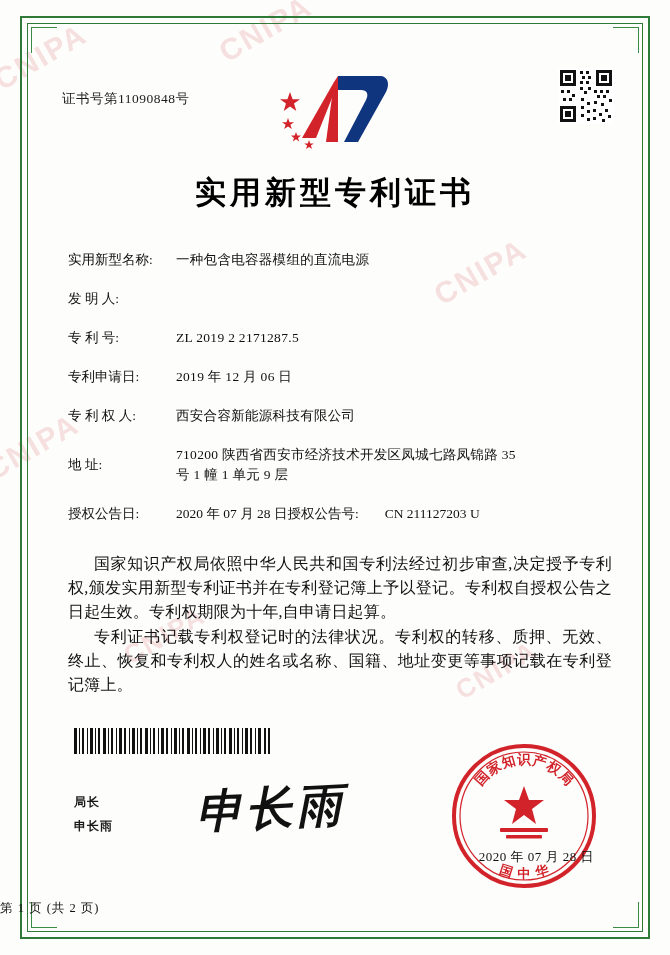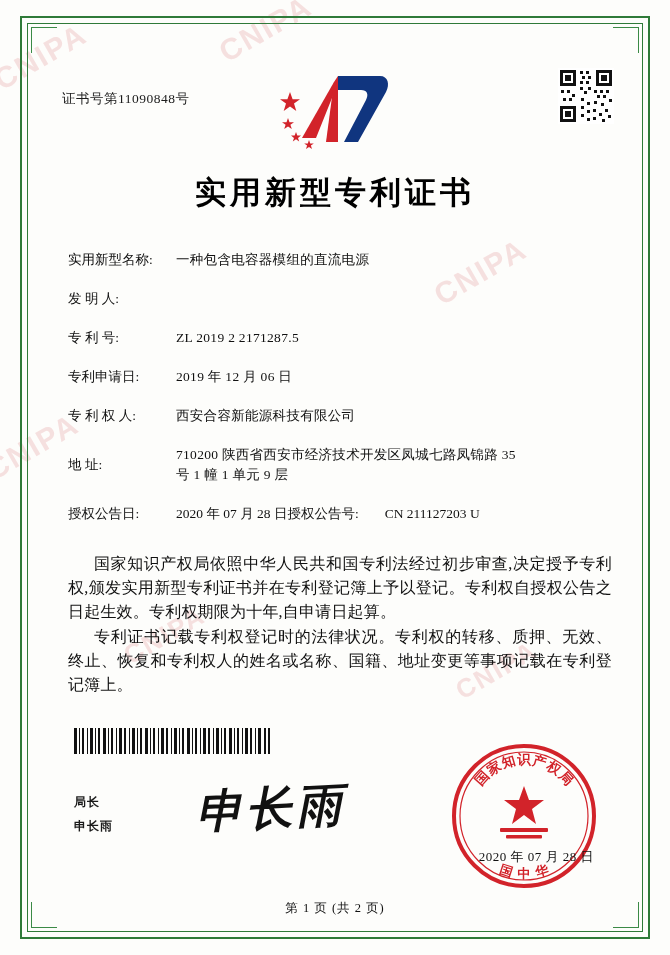--- a/index.html
+++ b/index.html
@@ -211,21 +211,20 @@
     font-size: 13px;
     color: #111;
     letter-spacing: .5px;
   }
 
   .footer {
     position: absolute;
     left: 0;
     right: 0;
     top: 900px;
-    text-align: center;
     font-size: 12.5px;
     color: #111;
     letter-spacing: 1px;
   }
 </style>
 </head>
 <body>
 
 <div class="page">
 

